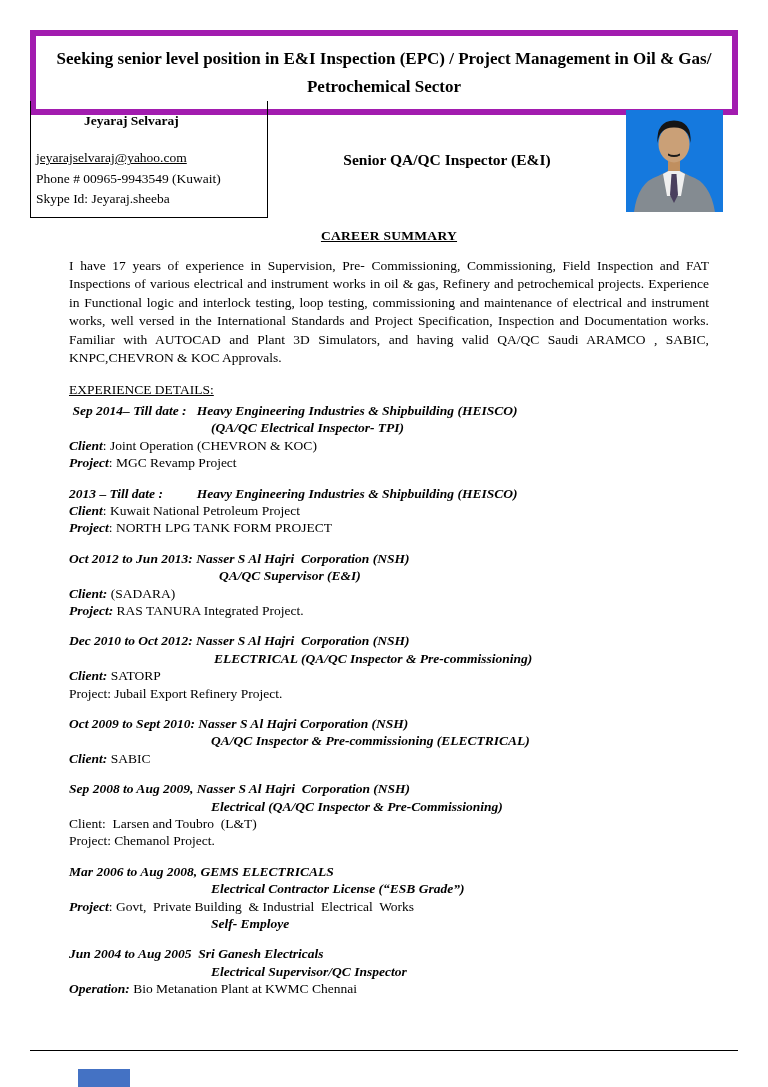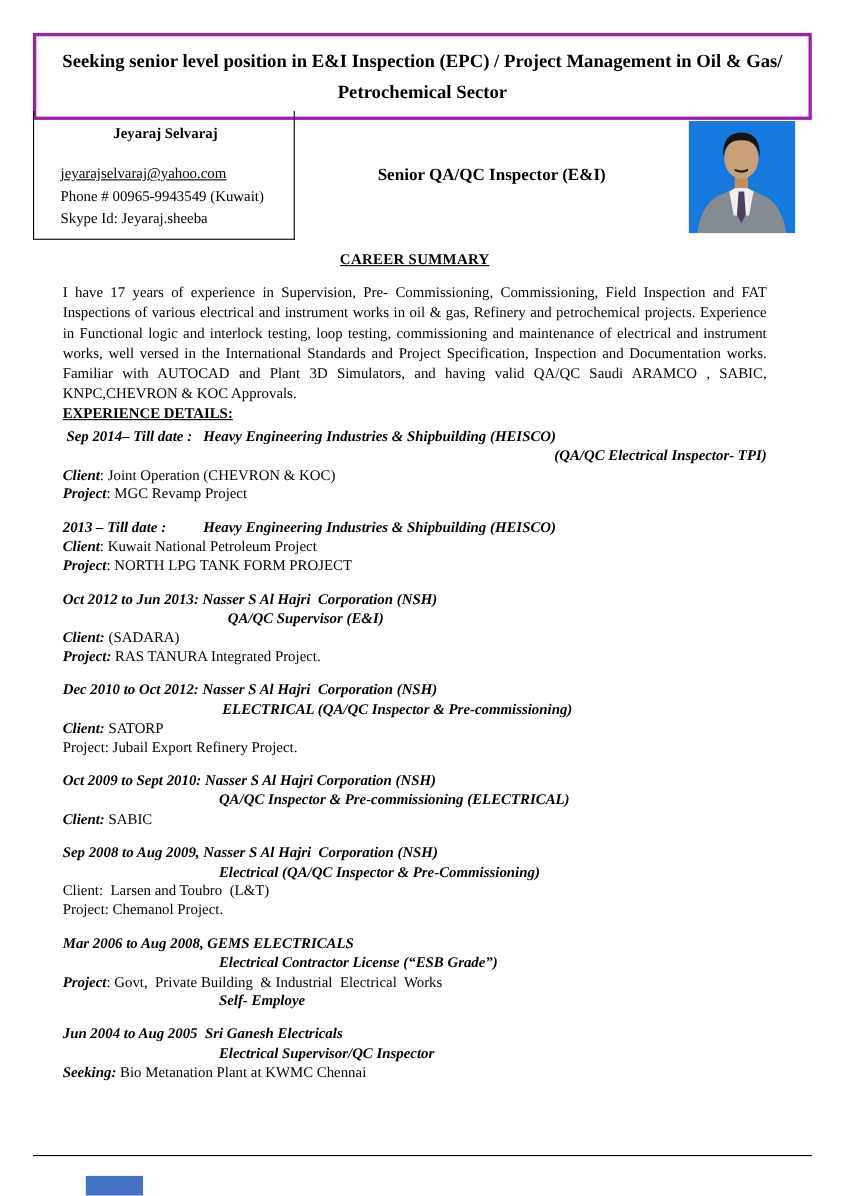--- a/index.html
+++ b/index.html
@@ -3,38 +3,38 @@
 <meta charset="utf-8">
 <style>
   html, body { margin:0; padding:0; }
   body {
     width:768px; height:1087px; position:relative; overflow:hidden;
     background:#ffffff; color:#000;
     font-family:"Liberation Serif", serif;
   }
   .title-box {
     position:absolute; left:30px; top:30px; width:708px; min-height:71px;
-    border:3px solid #a21caf; box-sizing:border-box;
+    border:6px solid #a21caf; box-sizing:border-box;
     text-align:center; font-weight:bold; font-size:17px; line-height:1.65;
     padding:9px 20px 8px;
   }
   .header-row { position:absolute; left:30px; top:101px; width:708px; height:117px; display:flex; }
   .contact-cell {
     width:238px; box-sizing:border-box; border:1px solid #000; border-top:none;
-    padding:10px 6px 6px 24px; font-size:13.5px; line-height:1.5;
+    padding:10px 6px 6px 5px; font-size:13.5px; line-height:1.5;
   }
   .contact-name { font-weight:bold; padding-left:48px; margin-bottom:17px; }
   .email { text-decoration:underline; cursor:pointer; }
   .jobtitle-cell { flex:1; display:flex; align-items:center; justify-content:center; }
   .jobtitle { font-weight:bold; font-size:15.5px; }
   .photo-cell { width:112px; box-sizing:border-box; padding-top:9px; }
-  .main { position:absolute; left:57px; width:640px; top:228px; font-size:13.5px; }
+  .main { position:absolute; left:69px; width:640px; top:228px; font-size:13.5px; }
   .summary-heading { text-align:center; font-weight:bold; text-decoration:underline; margin-bottom:13px; letter-spacing:0.3px; }
   .summary-text { text-align:justify; line-height:1.37; }
-  .exp-heading { font-weight:bold; text-decoration:underline; margin-top:0; margin-bottom:4px; }
+  .exp-heading { font-weight:normal; text-decoration:underline; margin-top:14px; margin-bottom:4px; }
   .exp-entry { margin-bottom:13px; }
   .exp-line { line-height:1.29; white-space:pre-wrap; }
   .b { font-weight:bold;font-style:italic; }
   .bottom-rule { position:absolute; left:30px; right:30px; top:1050px; border-top:1.5px solid #000; }
   .footer-bar { position:absolute; left:78px; top:1069px; width:52px; height:18px; }
 </style>
 </head>
 <body>
 
 <div class="title-box">Seeking senior level position in E&amp;I Inspection (EPC) / Project Management in Oil &amp; Gas/ Petrochemical Sector</div>
@@ -65,21 +65,21 @@
   </div>
 </div>
 
 <div class="main">
   <div class="summary-heading">CAREER SUMMARY</div>
   <div class="summary-text">I have 17 years of experience in Supervision, Pre- Commissioning, Commissioning, Field Inspection and FAT Inspections of various electrical and instrument works in oil &amp; gas, Refinery and petrochemical projects. Experience in Functional logic and interlock testing, loop testing, commissioning and maintenance of electrical and instrument works, well versed in the International Standards and Project Specification, Inspection and Documentation works. Familiar with AUTOCAD and Plant 3D Simulators, and having valid QA/QC Saudi ARAMCO , SABIC, KNPC,CHEVRON &amp; KOC Approvals.</div>
   <div class="exp-heading">EXPERIENCE DETAILS:</div>
   <div>
       <div class="exp-entry">
         <div class="exp-line"><span class="b"> Sep 2014– Till date :   Heavy Engineering Industries &amp; Shipbuilding (HEISCO)</span></div>
-        <div class="exp-line" style="padding-left: 142px; text-align: right;"><span class="b">(QA/QC Electrical Inspector- TPI)</span></div>
+        <div class="exp-line" style="padding-left: 142px;"><span class="b">(QA/QC Electrical Inspector- TPI)</span></div>
         <div class="exp-line"><span class="b">Client</span><span>: Joint Operation (CHEVRON &amp; KOC)</span></div>
         <div class="exp-line"><span class="b">Project</span><span>: MGC Revamp Project</span></div>
       </div>
       <div class="exp-entry">
         <div class="exp-line"><span class="b">2013 – Till date :          Heavy Engineering Industries &amp; Shipbuilding (HEISCO)</span></div>
         <div class="exp-line"><span class="b">Client</span><span>: Kuwait National Petroleum Project</span></div>
         <div class="exp-line"><span class="b">Project</span><span>: NORTH LPG TANK FORM PROJECT</span></div>
       </div>
       <div class="exp-entry">
         <div class="exp-line"><span class="b">Oct 2012 to Jun 2013: Nasser S Al Hajri  Corporation (NSH)</span></div>
@@ -106,19 +106,19 @@
       </div>
       <div class="exp-entry">
         <div class="exp-line"><span class="b">Mar 2006 to Aug 2008, GEMS ELECTRICALS</span></div>
         <div class="exp-line" style="padding-left: 142px;"><span class="b">Electrical Contractor License (“ESB Grade”)</span></div>
         <div class="exp-line"><span class="b">Project</span><span>: Govt,  Private Building  &amp; Industrial  Electrical  Works</span></div>
         <div class="exp-line" style="padding-left: 142px;"><span class="b">Self- Employe</span></div>
       </div>
       <div class="exp-entry">
         <div class="exp-line"><span class="b">Jun 2004 to Aug 2005  Sri Ganesh Electricals</span></div>
         <div class="exp-line" style="padding-left: 142px;"><span class="b">Electrical Supervisor/QC Inspector</span></div>
-        <div class="exp-line"><span class="b">Seeking:</span><span> Bio Metanation Plant at KWMC Chennai</span></div>
+        <div class="exp-line"><span class="b">Operation:</span><span> Bio Metanation Plant at KWMC Chennai</span></div>
       </div>
     </div>
 </div>
 
 <div class="bottom-rule"></div>
 <div class="footer-bar" style="background: rgb(68, 114, 196);"></div>
 
 </body></html>

